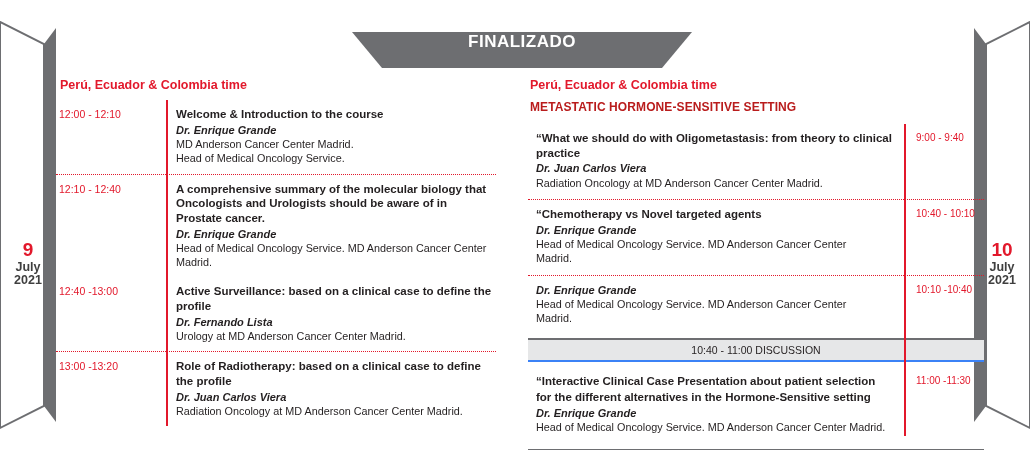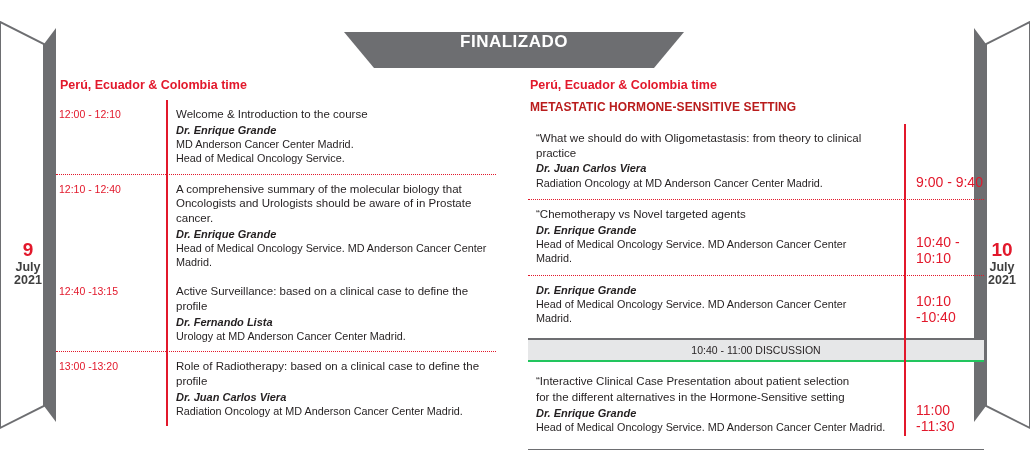--- a/index.html
+++ b/index.html
@@ -12,21 +12,21 @@
     height: 450px;
     font-family: "Liberation Sans", sans-serif;
     color: #231f20;
     position: relative;
     overflow: hidden;
   }
 
   
   .banner {
     position: absolute;
-    left: 344px;
+    left: 352px;
     top: 32px;
     width: 340px;
     height: 22px;
   }
   .banner-shape {
     position: absolute;
     inset: 0;
   }
   .banner-label {
     position: absolute;
@@ -134,21 +134,21 @@
     padding-left: 3px;
     padding-top: 1px;
     box-sizing: border-box;
   }
   .row .body {
     padding-left: 16px;
     flex: 1;
   }
   .t-title {
     font-size: 11.5px;
-    font-weight: normal;
+    font-weight: bold;
     line-height: 1.28;
     margin: 0 0 1px 0;
   }
   .t-speaker {
     font-size: 11px;
     font-style: italic;
     line-height: 1.3;
     margin: 0;
     font-weight: bold;
   }
@@ -176,38 +176,38 @@
   .sched-right .rail {
     position: absolute;
     right: 78px;
     top: 0;
     height: 312px;
     width: 2px;
     background: #e2182b;
   }
   .rrow {
     display: flex;
-    align-items: flex-end;
+    align-items: flex-start;
     padding: 7px 0 9px 0;
   }
   .rrow + .rrow { border-top: 1px dotted #e2182b; gap: 12px; }
   .rrow .body { flex: 1; padding-left: 8px; padding-right: 14px; }
   .rrow .time {
     width: 78px;
     flex: 0 0 78px;
     color: #e2182b;
-    font-size: 14px;
+    font-size: 10px;
     padding-left: 10px;
     padding-top: 1px;
     box-sizing: border-box;
   }
   .discussion {
     background: #e6e7e8;
     border-top: 2px solid #6d6e71;
-    border-bottom: 2px solid #22c55e;
+    border-bottom: 2px solid #3b82f6;
     font-size: 10.5px;
     text-align: center;
     padding: 4px 0 4px 0;
     margin: 4px 0 5px 0;
   }
   .discussion.tight { margin-top: 6px; }
 </style>
 </head>
 <body>
 
@@ -266,21 +266,21 @@
         <p class="t-aff">Head of Medical Oncology Service. MD Anderson Cancer Center Madrid.</p>
       </div>
     </div>
   </div>
 
 
   <div class="sched-left">
     <div class="rail"></div>
 
     <div class="row">
-      <div class="time">12:40 -13:15</div>
+      <div class="time">12:40 -13:00</div>
       <div class="body">
         <p class="t-title">Active Surveillance: based on a clinical case to define the profile</p>
         <p class="t-speaker">Dr. Fernando Lista</p>
         <p class="t-aff">Urology at MD Anderson Cancer Center Madrid.</p>
       </div>
     </div>
 
     <div class="row">
       <div class="time">13:00 -13:20</div>
       <div class="body">

